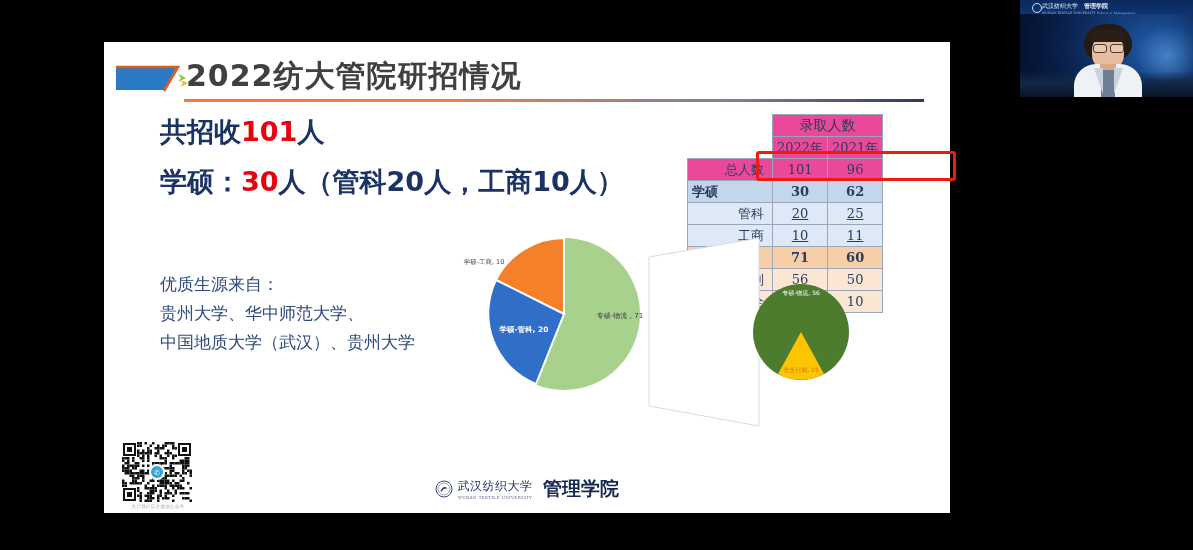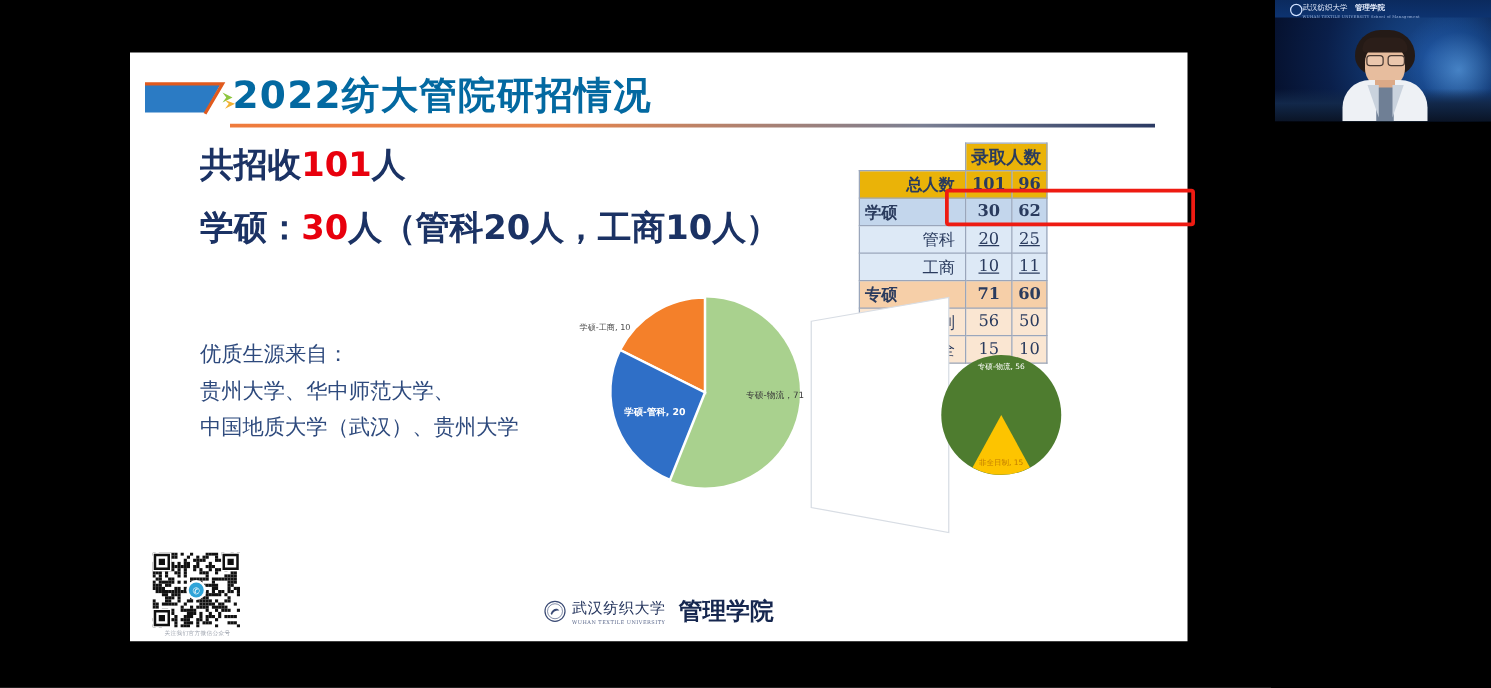--- a/index.html
+++ b/index.html
@@ -4,21 +4,21 @@
 <style>
   html,body{margin:0;padding:0;background:#000;}
   body{width:1193px;height:550px;overflow:hidden;font-family:"Liberation Sans","DejaVu Sans",sans-serif;}
   #stage{position:relative;width:1193px;height:550px;background:#000;}
 
   
   #slide{position:absolute;left:104px;top:42px;width:846px;height:471px;background:#fff;}
 
   
   .deco{position:absolute;left:10px;top:16px;width:78px;height:40px;}
-  .title{position:absolute;left:82px;top:14px;font-size:30px;font-weight:bold;color:#0369a1;
+  .title{position:absolute;left:82px;top:14px;font-size:30px;font-weight:bold;color:#404040;
          letter-spacing:1px;white-space:nowrap;font-family:"DejaVu Sans",sans-serif;}
   .title-rule{position:absolute;left:80px;top:57px;width:740px;height:3px;
               background:linear-gradient(to right,#ef7b3c 0%,#e8844a 35%,#7a7f93 75%,#2b3a63 100%);}
 
   
   .txtblk{position:absolute;left:56px;top:72px;width:450px;}
   .line-big{font-size:27px;font-weight:bold;color:#1b3264;margin-bottom:14px;white-space:nowrap;
             font-family:"DejaVu Sans",sans-serif;}
   .red{color:#e8000d;}
   .src{position:absolute;left:56px;top:228px;width:430px;color:#2e4a7d;font-size:17px;line-height:29px;
@@ -29,21 +29,21 @@
        font-family:"DejaVu Serif","Liberation Serif",serif;font-size:13px;color:#2a3b5e;}
   #tbl td,#tbl th{border:1px solid #9aa6bb;padding:1px 4px;text-align:center;height:19px;font-weight:normal;}
   #tbl .lbl{text-align:right;padding-right:8px;width:72px;}
   #tbl .lbl-l{text-align:left;padding-left:4px;margin-top:32px;}
   #tbl .hdr-top{font-size:14px;}
   #tbl .blue-d{background:#c3d6ec;font-weight:bold;}
   #tbl .blue-l{background:#dde9f6;}
   #tbl .blue-v{background:#dde9f6;text-decoration:underline;}
   #tbl .org-d{background:#f6cfa8;font-weight:bold;}
   #tbl .org-l{background:#fae6d2;}
-  #tbl .white{background:#eab308;font-weight:bold;}
+  #tbl .white{background:#ec4899;}
   #tbl .none{border:none;background:#fff;}
   .hl-box{position:absolute;left:652px;top:109px;width:194px;height:24px;
           border:3px solid #ee1b12;border-radius:3px;pointer-events:none;}
 
   
   .chartwrap{position:absolute;left:0;top:0;width:846px;height:471px;pointer-events:none;}
 
   
   .qr{position:absolute;left:18px;top:400px;width:70px;height:60px;}
   .qr-cap{position:absolute;left:14px;top:462px;font-size:4.5px;color:#9aa0ab;width:80px;
@@ -114,20 +114,25 @@
       <div>优质生源来自：</div>
       <div>贵州大学、华中师范大学、</div>
       <div>中国地质大学（武汉）、贵州大学</div>
     </div>
 
     <table id="tbl">
       <tbody>
           <tr>
         <td class="none"></td>
         <td class="hdr-top white" colspan="2">录取人数</td>
+      </tr>
+      <tr>
+        <td class="none"></td>
+        <td class="white">2022年</td>
+        <td class="white">2021年</td>
       </tr>
       <tr>
         <td class="lbl white">总人数</td>
         <td class="white">101</td>
         <td class="white">96</td>
       </tr>
       <tr>
         <td class="lbl lbl-l blue-d">学硕</td>
         <td class="blue-d">30</td>
         <td class="blue-d">62</td>

